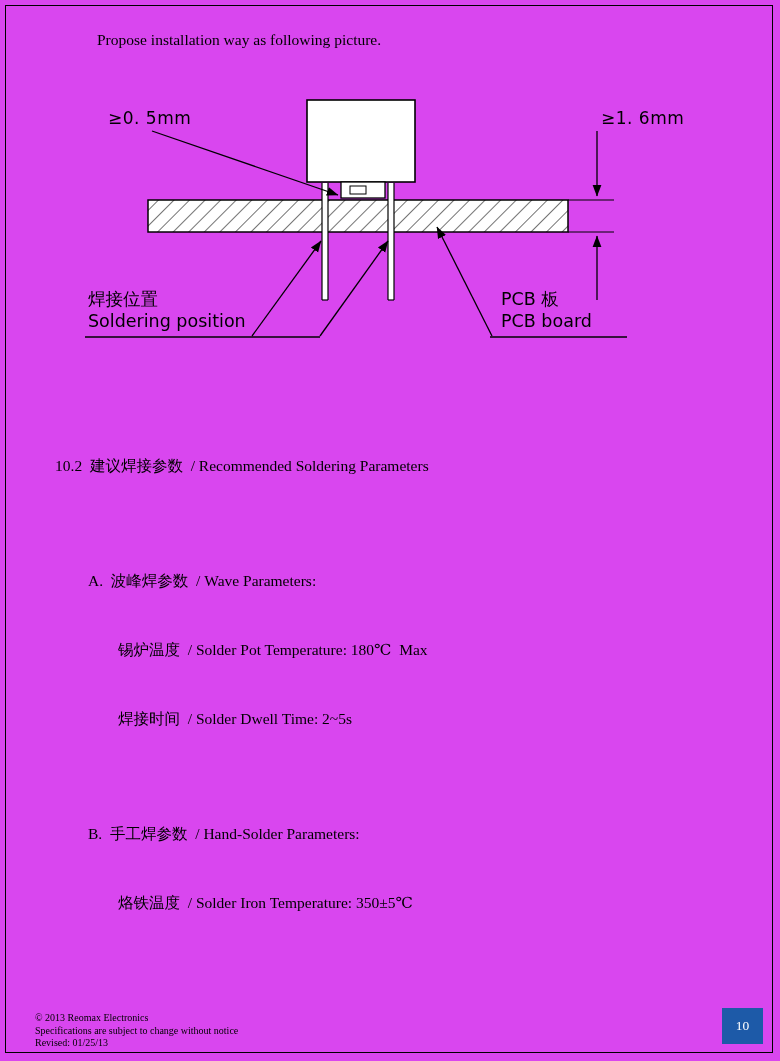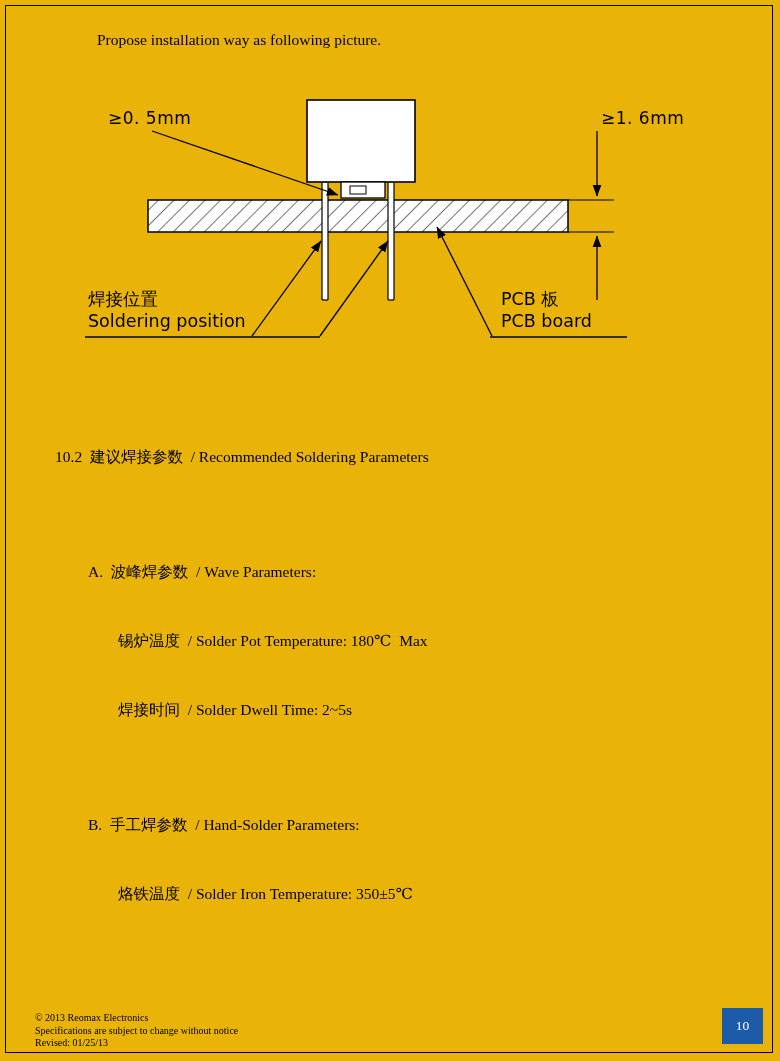--- a/index.html
+++ b/index.html
@@ -1,21 +1,21 @@
 <!DOCTYPE html>
 <html><head>
 <meta charset="utf-8">
 <style>
   * { margin: 0; padding: 0; box-sizing: border-box; }
   html, body { background: #e8e8e8; }
   .page {
     position: relative;
     width: 780px;
     height: 1061px;
-    background: #eab308;
+    background: #d946ef;
     font-family: "Liberation Serif", "DejaVu Serif", serif;
     color: #000;
     overflow: hidden;
     margin: 0 auto;
   }
   .page-border {
     position: absolute;
     left: 5px; top: 5px;
     width: 768px; height: 1048px;
     border: 1px solid #000;
@@ -31,21 +31,21 @@
     left: 0; top: 85px;
   }
   .dim, .lbl {
     fill: #000;
     font-family: "DejaVu Sans", "Liberation Sans", sans-serif;
   }
   .dim { font-size: 17px; letter-spacing: 0.5px; }
   .lbl { font-size: 17.5px; }
   .section {
     position: absolute;
-    left: 55px; top: 404px;
+    left: 55px; top: 413px;
     font-size: 15.5px;
     white-space: pre;
   }
   .section .row { line-height: 33px; height: 33px; }
   .row.l1 { margin-left: 33px; margin-top: 46px; }
   .row.l2 { margin-left: 63px; }
   .footer {
     position: absolute;
     left: 35px; top: 1012px;
     font-size: 10px;

